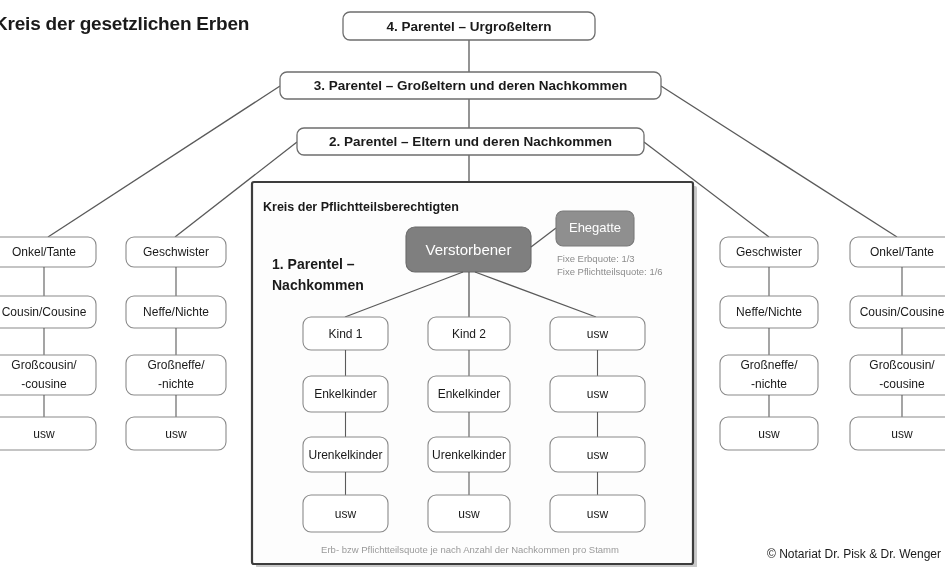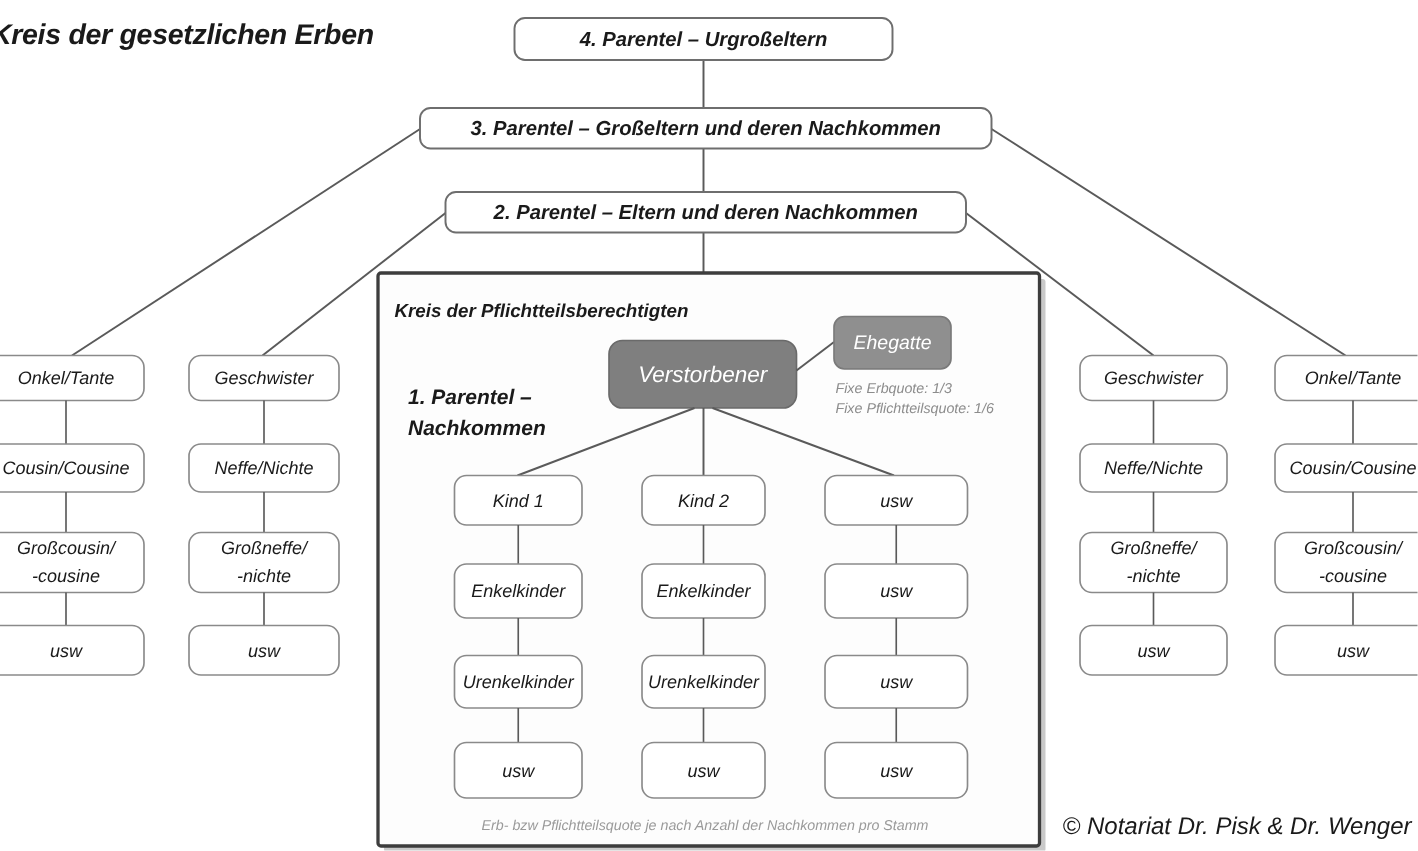--- a/index.html
+++ b/index.html
@@ -1,31 +1,31 @@
 <!DOCTYPE html>
 <html><head>
 <meta charset="utf-8">
 <style>
   html,body{margin:0;padding:0;background:#ffffff;}
   body{
     width:945px;height:567px;overflow:hidden;position:relative;
     font-family:"Liberation Sans","DejaVu Sans",sans-serif;
     color:#1a1a1a;
   }
-  #stage{position:absolute;left:0;top:0;width:945px;height:567px;font-style:italic;}
+  #stage{position:absolute;left:0;top:0;width:945px;height:567px;}
   svg#diagram{position:absolute;left:0;top:0;width:945px;height:567px;}
 
   .page-title{
     position:absolute;left:-6px;top:13px;
     font-size:19px;font-weight:bold;letter-spacing:-0.2px;
     color:#1a1a1a;white-space:nowrap;
   }
   .credit{
     position:absolute;right:4px;bottom:6px;
-    font-size:16px;color:#1a1a1a;white-space:nowrap;
+    font-size:12px;color:#1a1a1a;white-space:nowrap;
   }
 
   
   text{font-family:"Liberation Sans","DejaVu Sans",sans-serif;}
   .node-label{font-size:13px;fill:#1a1a1a;text-anchor:middle;dominant-baseline:middle;}
   .node-label.small{font-size:12px;}
   .parentel-label{font-size:13.5px;font-weight:bold;fill:#1a1a1a;text-anchor:middle;dominant-baseline:middle;}
   .dark-label{font-size:15px;fill:#ffffff;text-anchor:middle;dominant-baseline:middle;}
   .dark-label.sm{font-size:13px;}
   .inner-title{font-size:12.5px;font-weight:bold;fill:#1a1a1a;}

